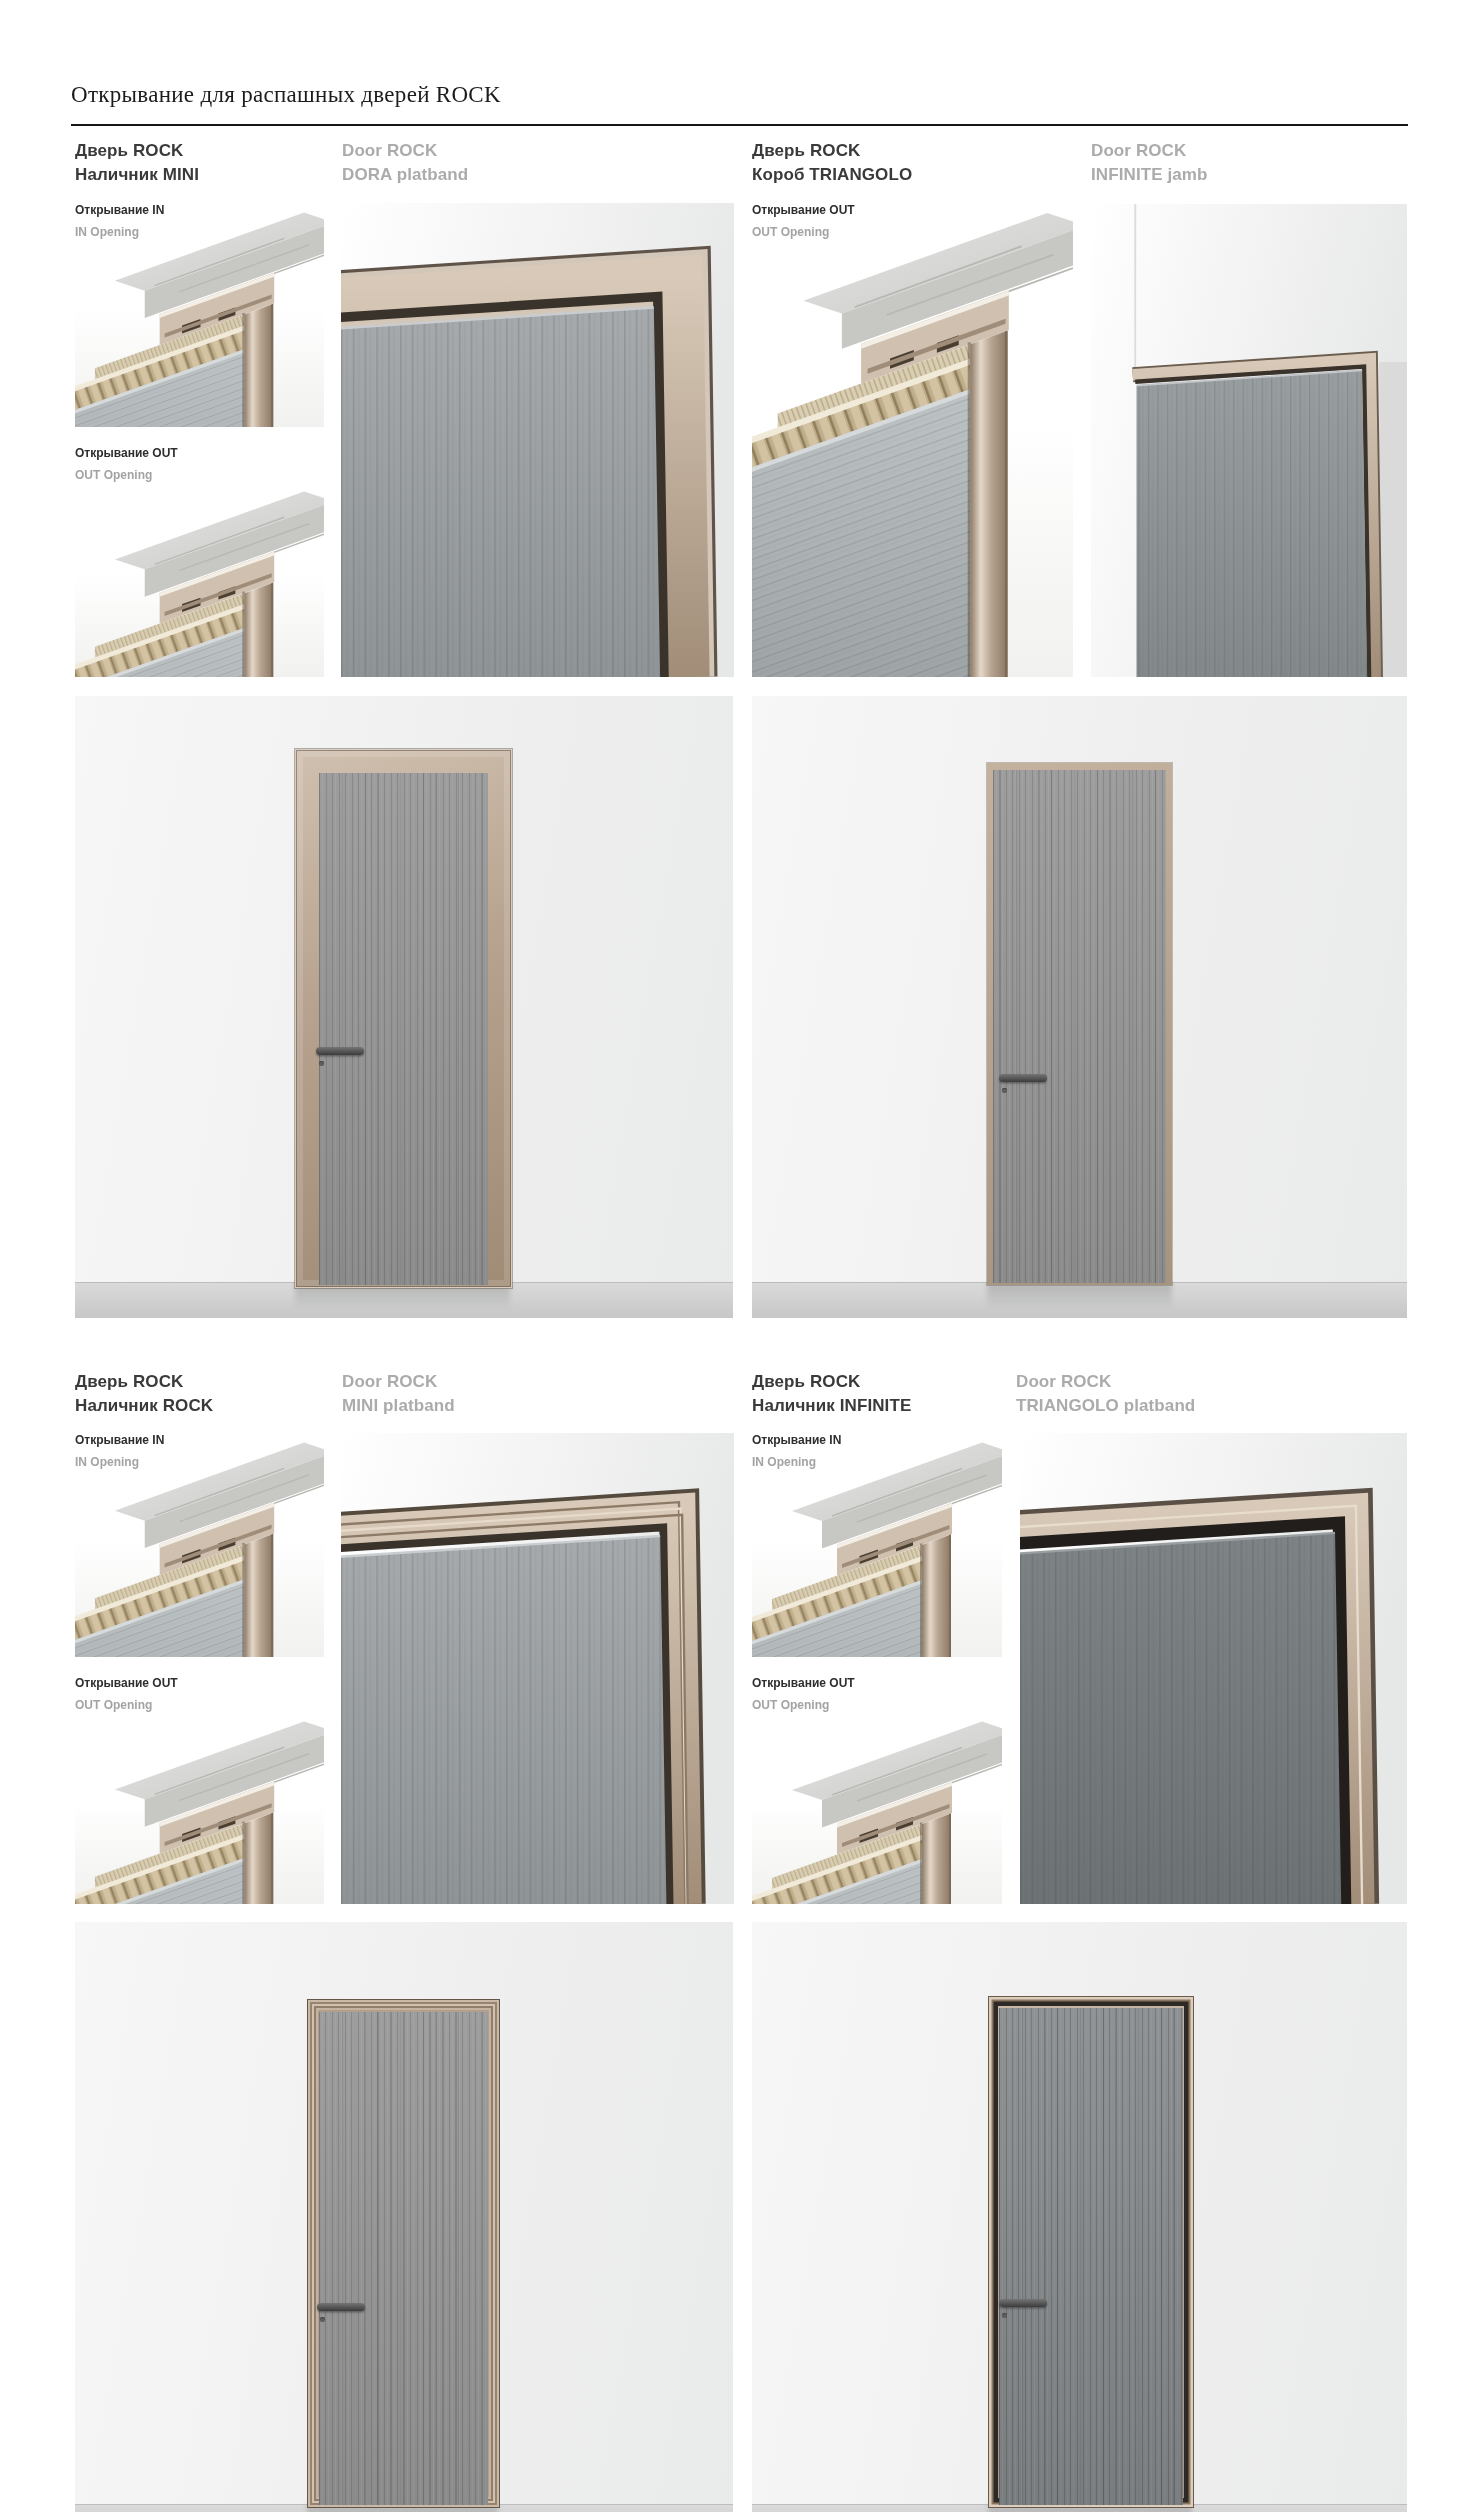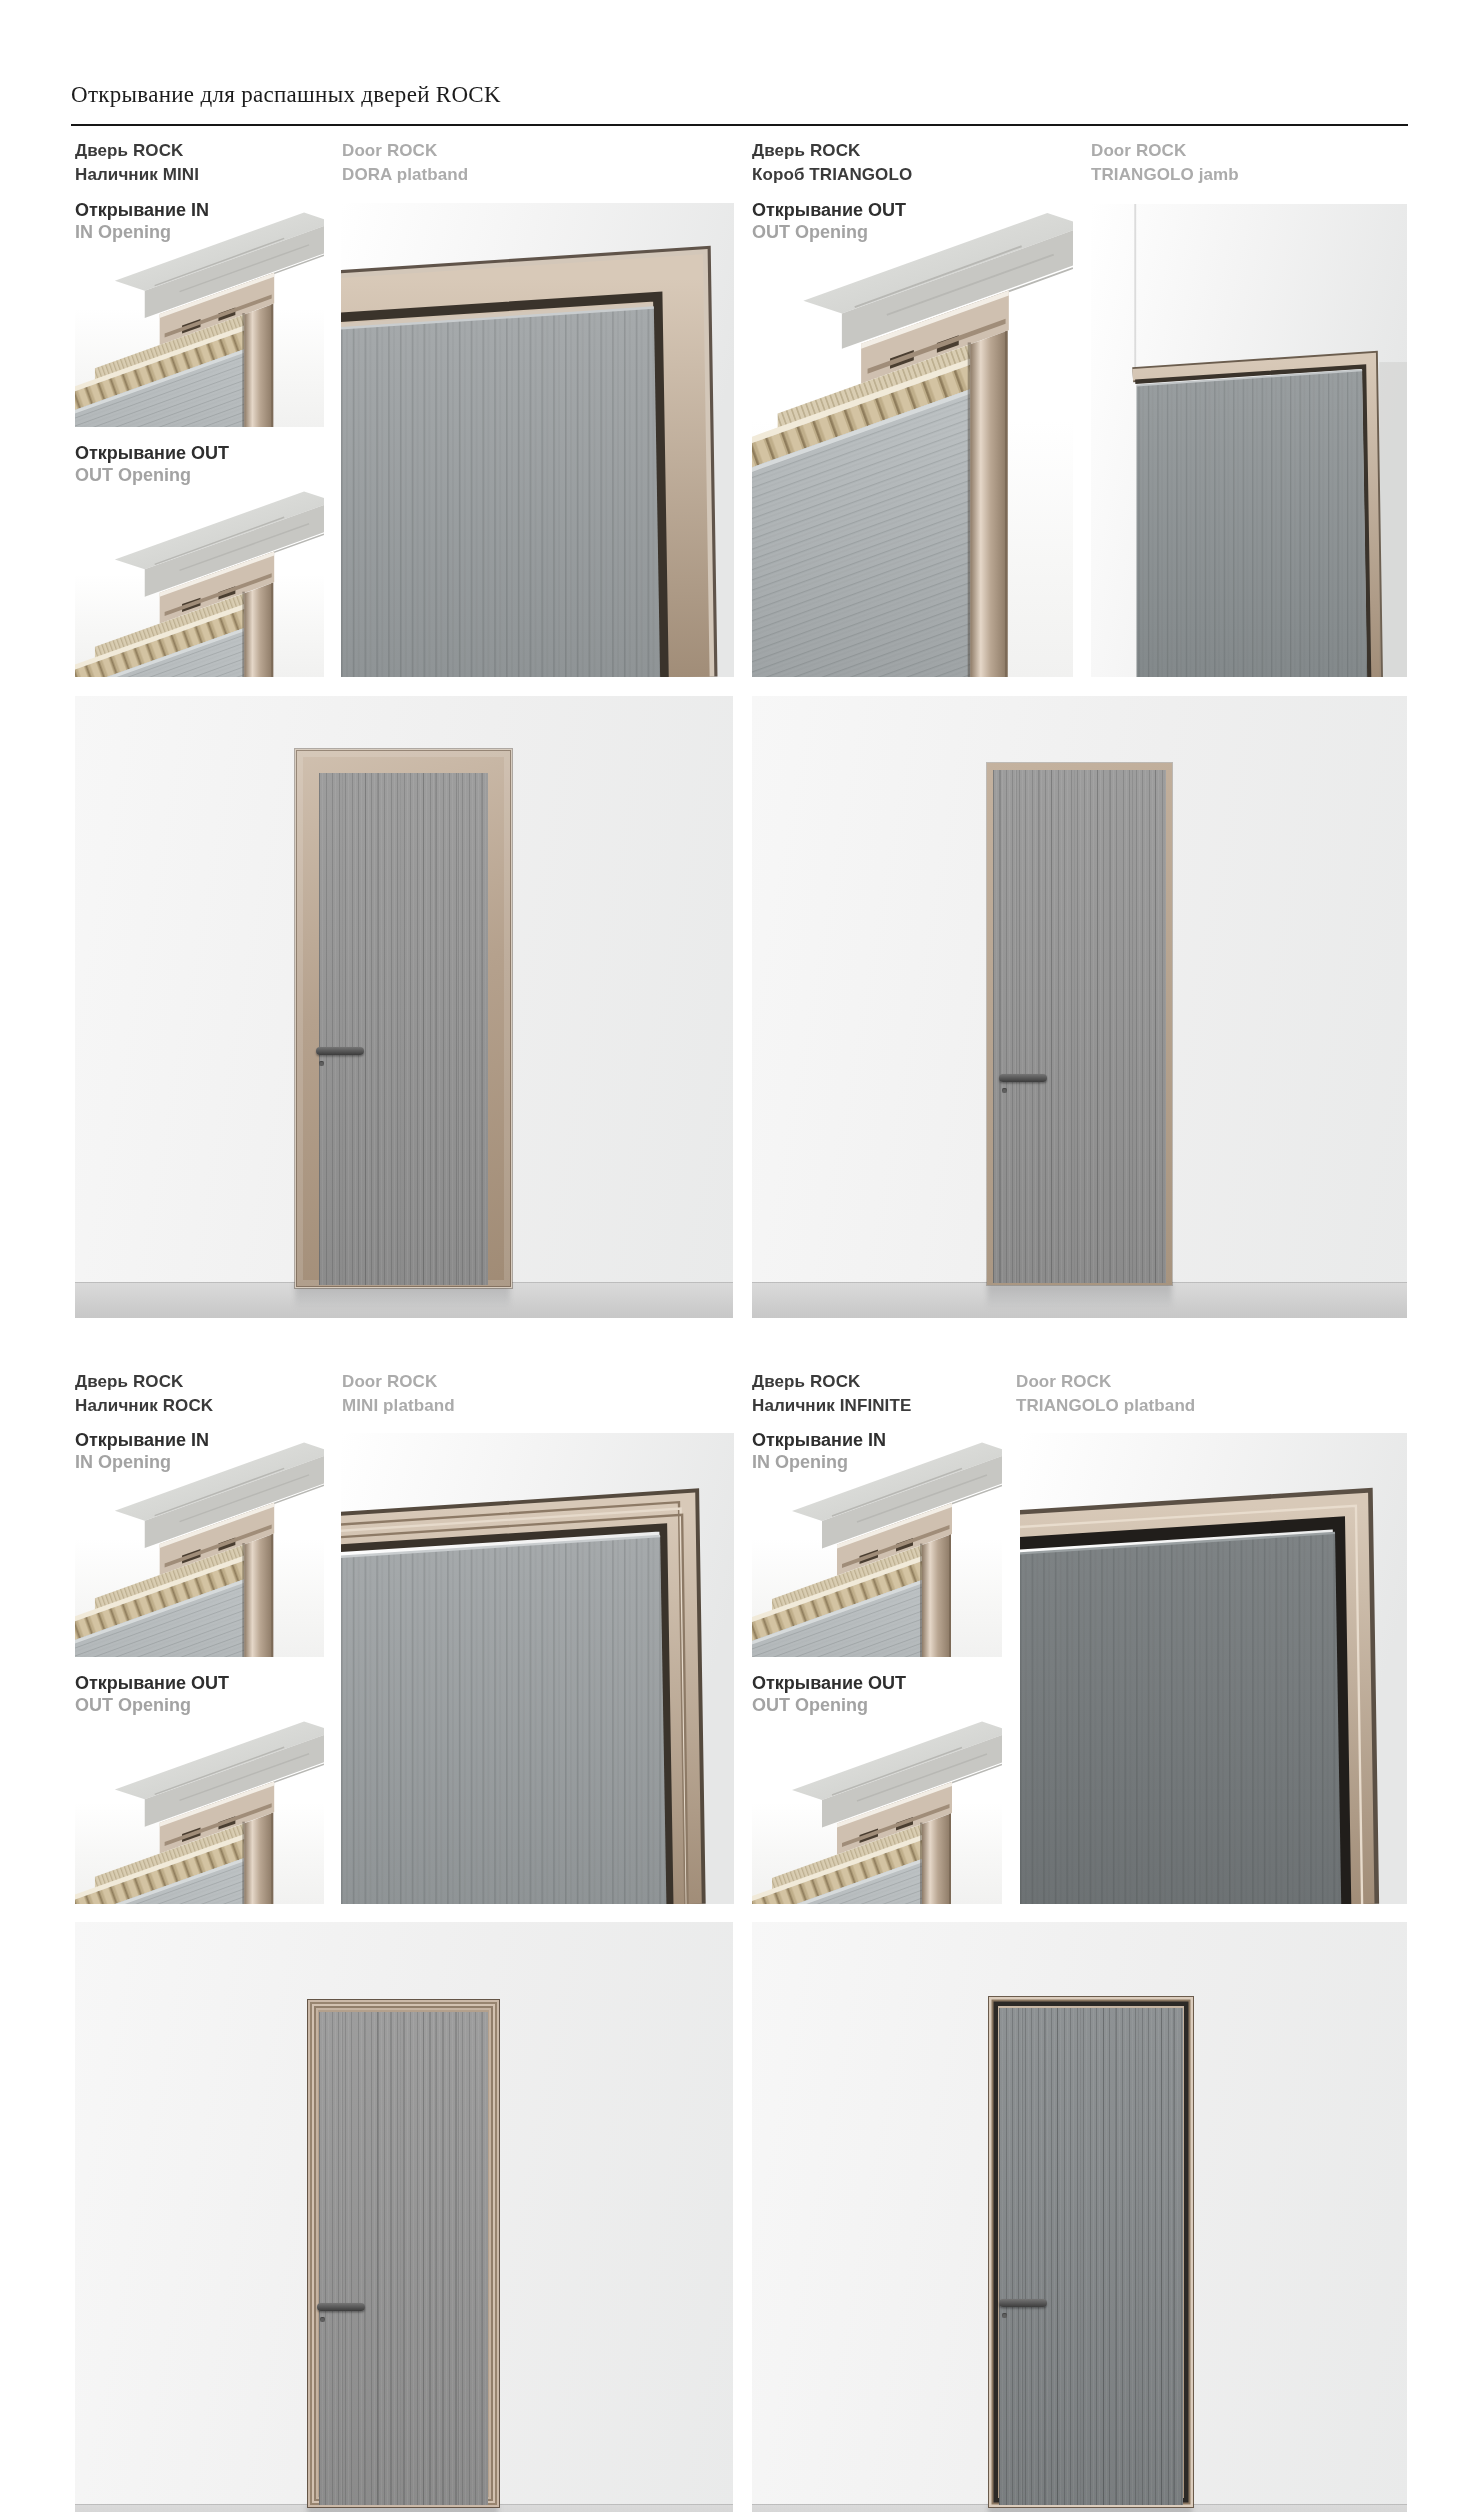--- a/index.html
+++ b/index.html
@@ -6,21 +6,21 @@
   #page{position:relative;width:1484px;height:2552px;background:#ffffff;overflow:hidden;
         font-family:"Liberation Sans",sans-serif;}
   .abs{position:absolute;font-weight:bold;}
   
   .title{font-family:"Liberation Serif",serif;font-size:23px;line-height:28px;color:#1c1c1c;
          letter-spacing:0.3px;font-weight:400;}
   .rule{background:#161616;height:1.5px;}
   .head .ln{font-size:17px;line-height:23.6px;letter-spacing:0.1px;}
   .head.ru .ln{color:#3a3a3a;}
   .head.en .ln{color:#ababab;}
-  .lab .ln{font-size:18px;line-height:22px;}
+  .lab .ln{font-size:12px;line-height:22px;}
   .lab .ru{color:#2e2e2e;}
   .lab .en{color:#a3a3a3;}
   
   figure{margin:0;}
   .photo{position:absolute;overflow:hidden;}
   .photo svg{display:block;width:100%;height:100%;}
   .xs{background:linear-gradient(180deg,#ffffff 45%,#f7f7f6 75%,#f1f1f0 100%);}
   
   .room{position:absolute;overflow:hidden;background:linear-gradient(100deg,#f7f7f7 0%,#efefef 55%,#e9eaea 100%);}
   .floor{position:absolute;left:0;right:0;bottom:0;background:linear-gradient(180deg,#dadada 0%,#c7c7c7 100%);
@@ -199,21 +199,21 @@
     </figure>
   </div>
 
   <div>
     <div class="abs head ru" style="left:752px;top:139px;">
       <div class="ln">Дверь ROCK</div>
       <div class="ln">Короб TRIANGOLO</div>
     </div>
     <div class="abs head en" style="left:1091px;top:139px;">
       <div class="ln">Door ROCK</div>
-      <div class="ln">TRIANGOLO jamb</div>
+      <div class="ln">INFINITE jamb</div>
     </div>
     <div class="abs lab" style="left:752px;top:199px;z-index:3;">
       <div class="ln ru">Открывание OUT</div>
       <div class="ln en">OUT Opening</div>
     </div>
     <figure class="photo xs" style="left:752px;top:211px;width:321px;height:466px;">
       <svg viewBox="0 0 500 727" preserveAspectRatio="none">
           <use href="#xsArt" xlink:href="#xsArt"></use>
         </svg>
     </figure>

